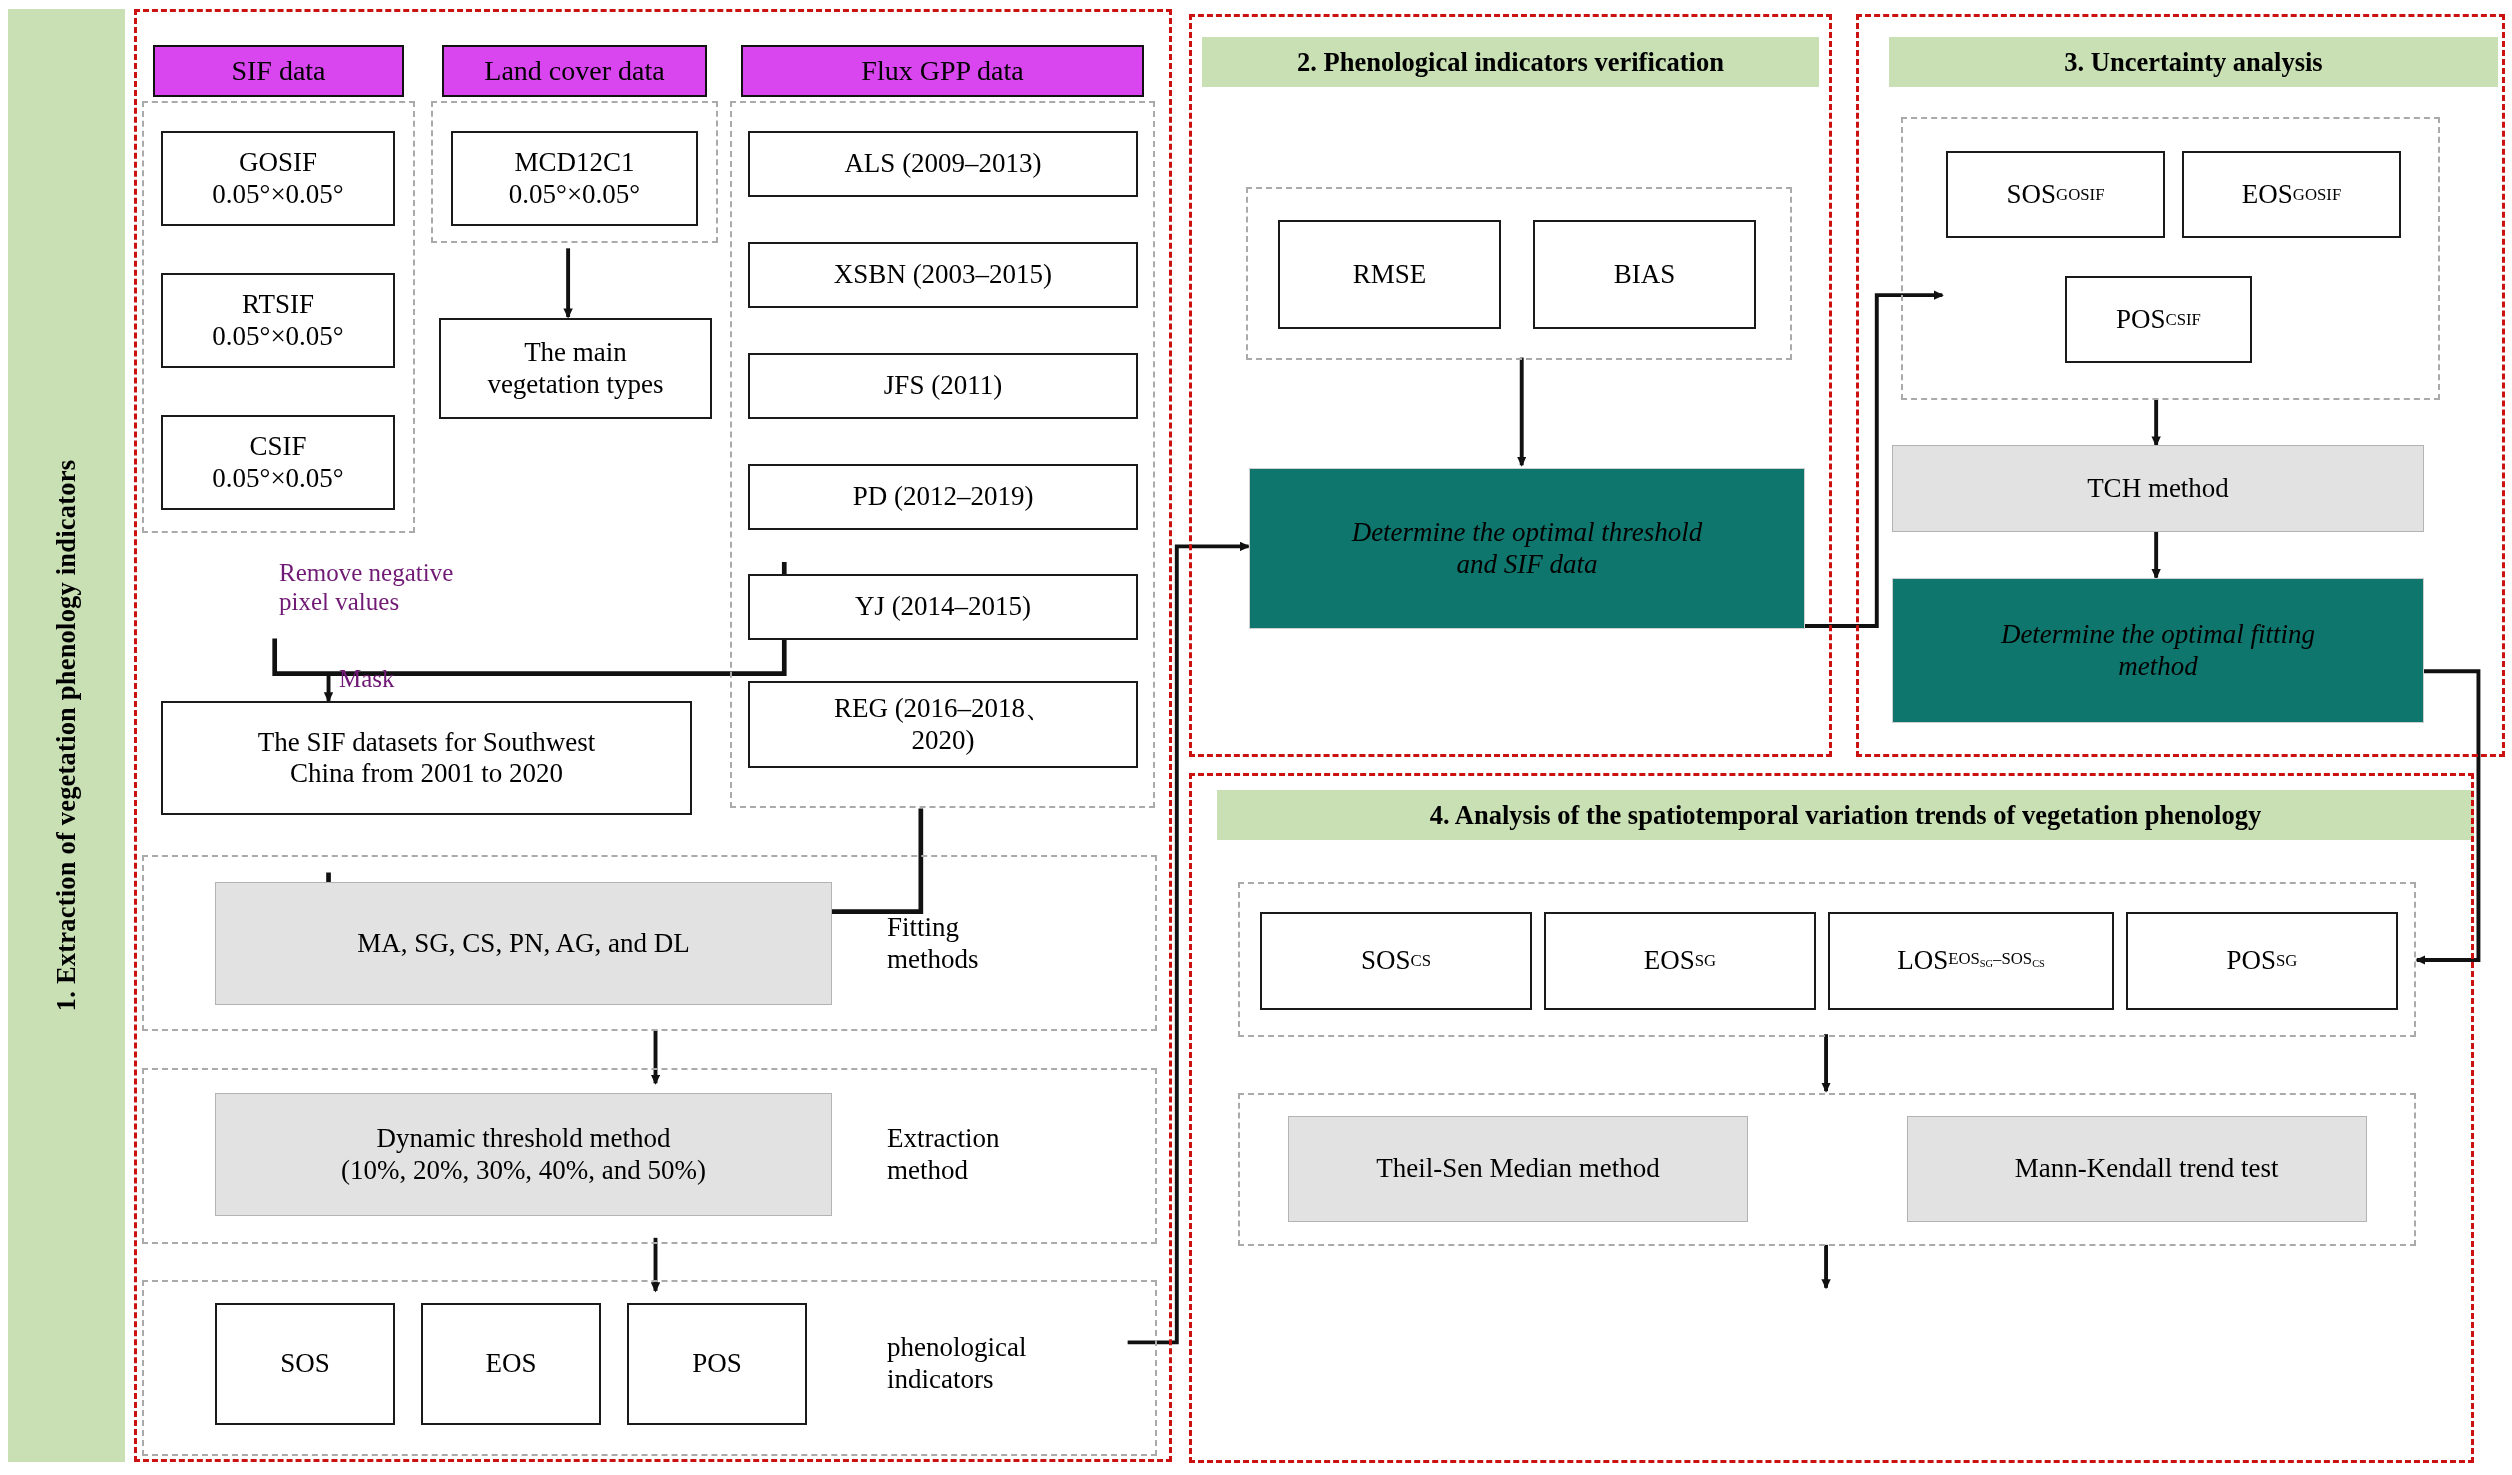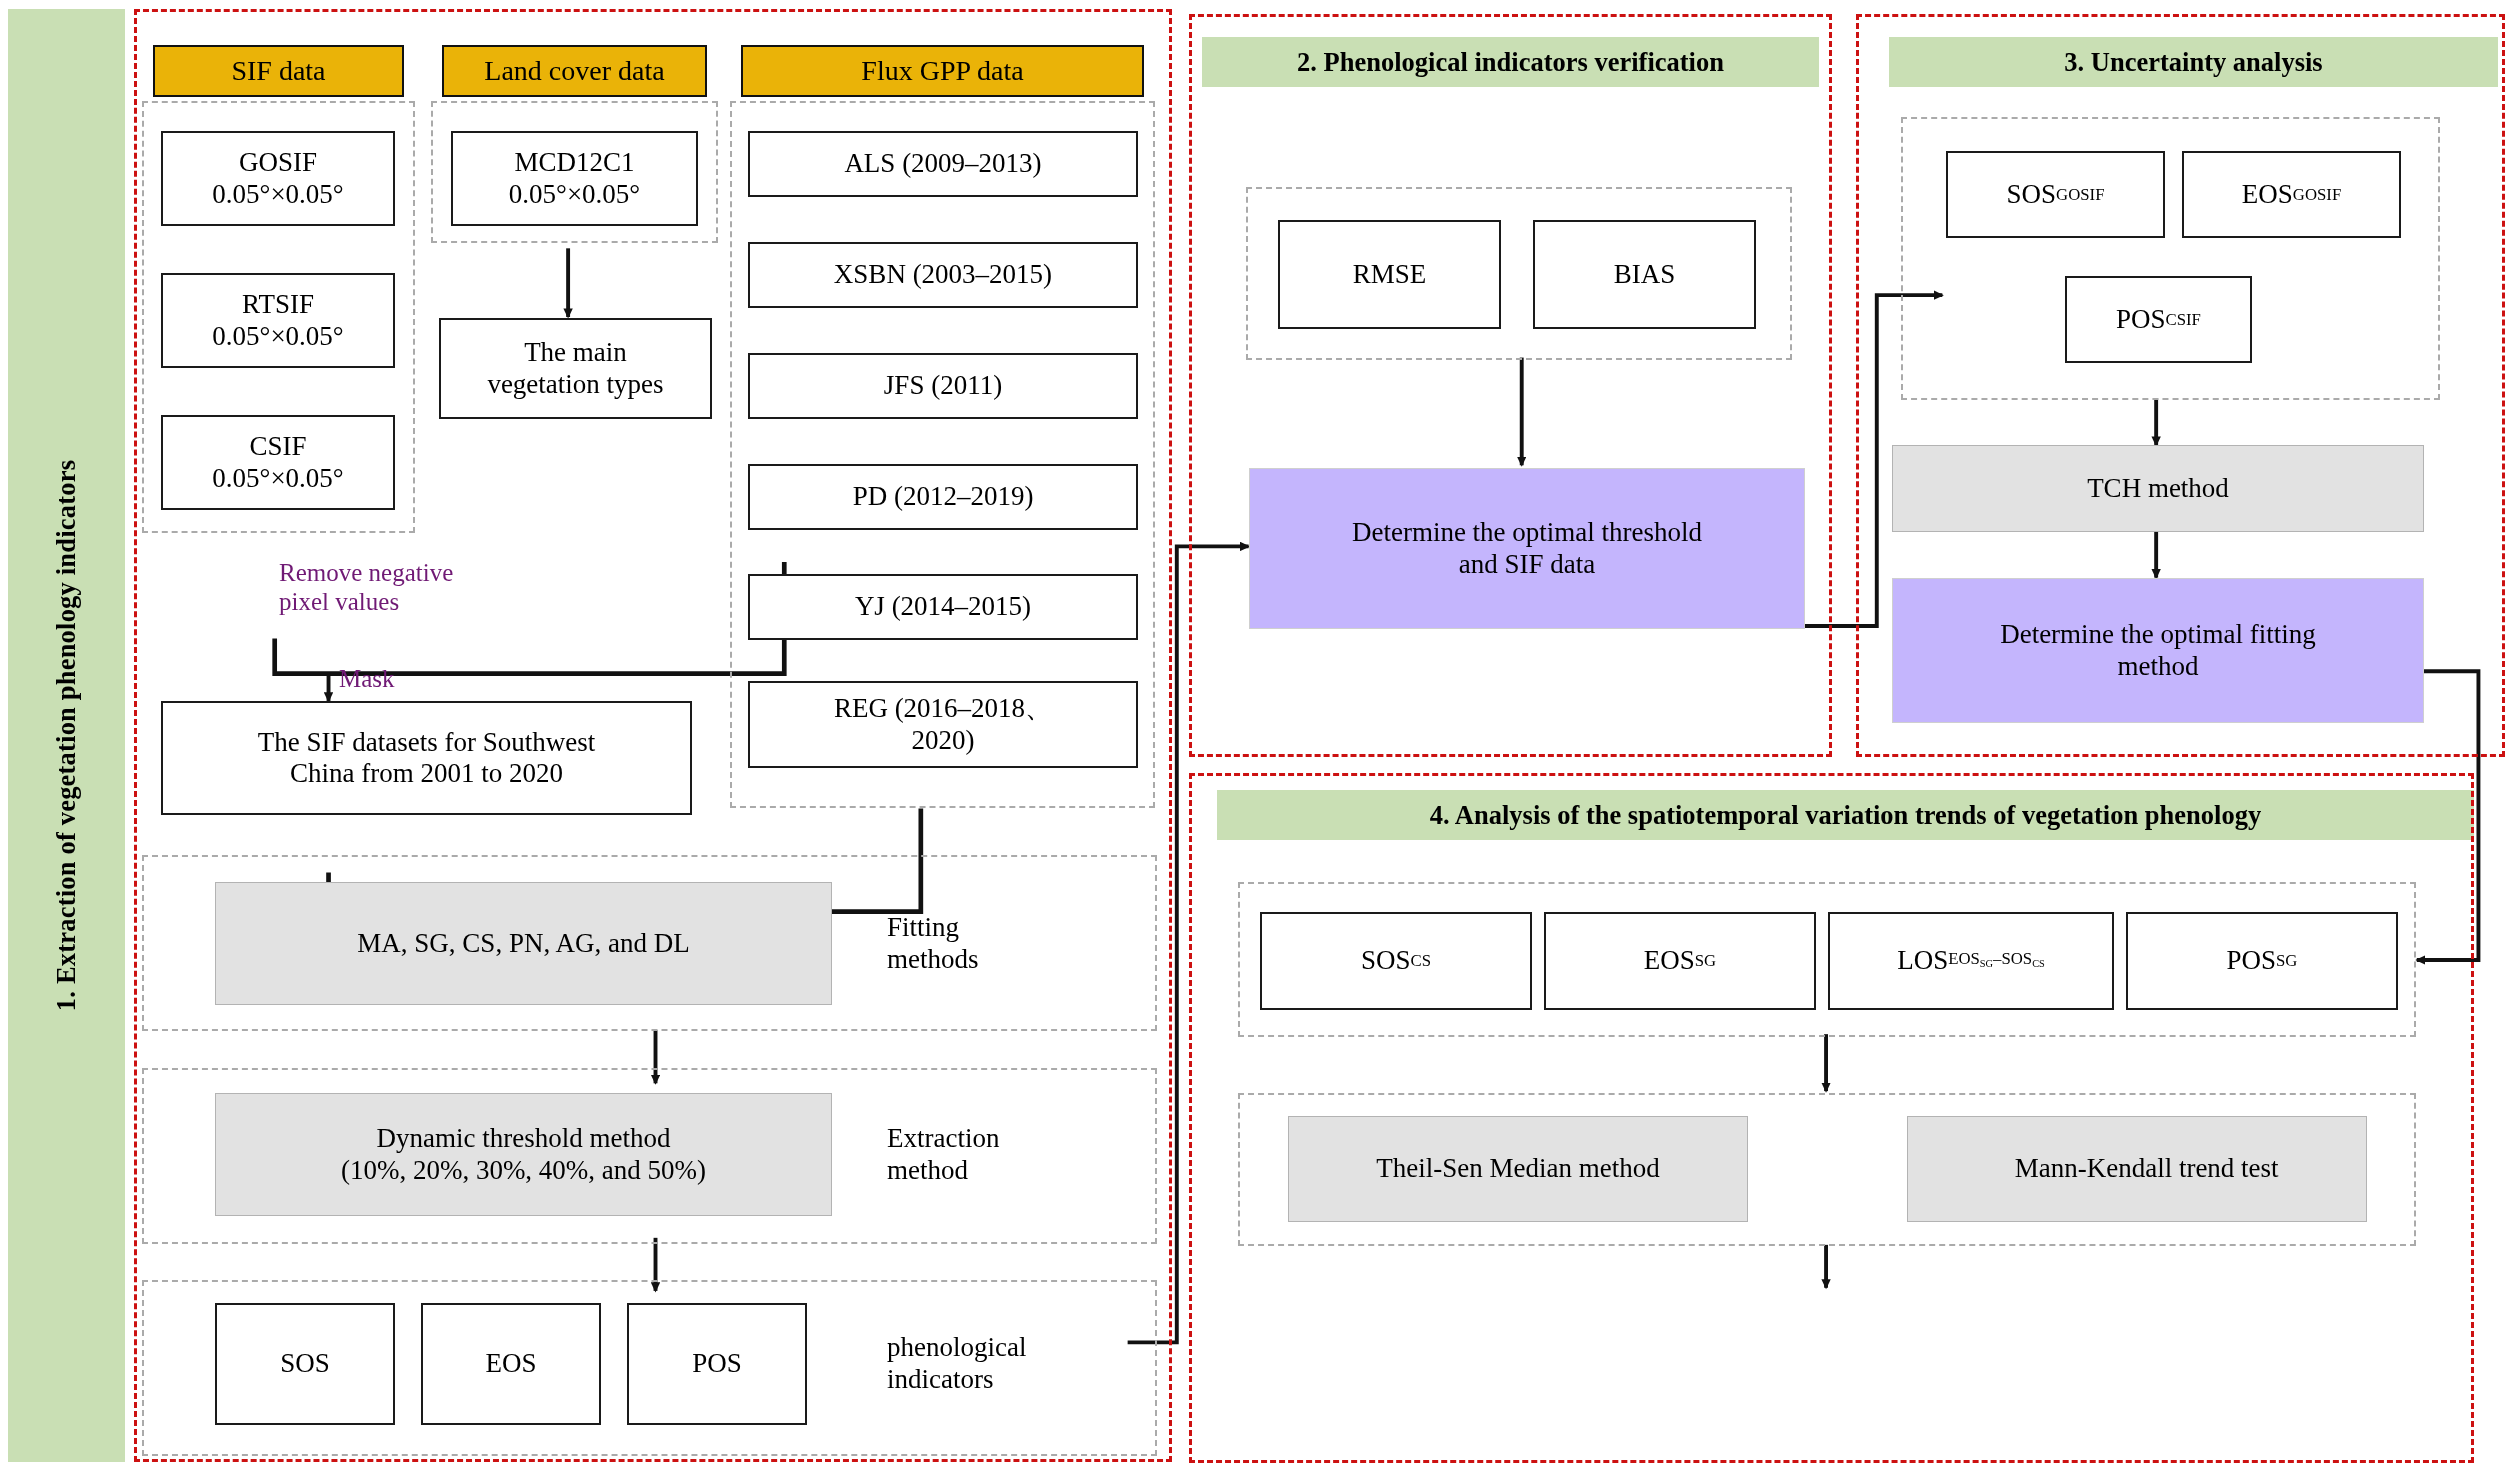--- a/index.html
+++ b/index.html
@@ -46,23 +46,23 @@
   .node{
     border:2.3px solid #1a1a1a;
     background:#ffffff;
     display:flex;align-items:center;justify-content:center;
     text-align:center;
     font-size:27px;
     line-height:1.16;
     color:#000;
     padding:1.6px 4.7px;
   }
-  .node.blue{background:#eab308;border-color:#111;font-size:28px;}
+  .node.blue{background:#d946ef;border-color:#111;font-size:28px;}
   .node.grey{background:#e2e2e2;border:1.6px solid #b3b3b3;}
-  .node.peach{background:#c4b5fd;border:1.6px solid #cfcfcf;}
+  .node.peach{background:#0f766e;border:1.6px solid #cfcfcf;font-style:italic;}
   .node.orange{background:#f3b184;border:1.6px solid #cfcfcf;}
 
   
   .plain-label{
     display:flex;align-items:center;
     font-size:27px;line-height:1.18;color:#000;
     text-align:left;
   }
 
   

